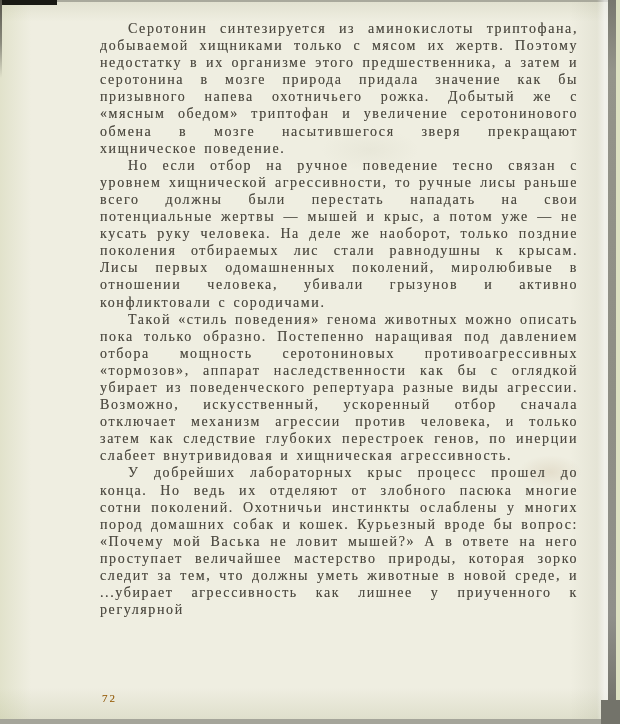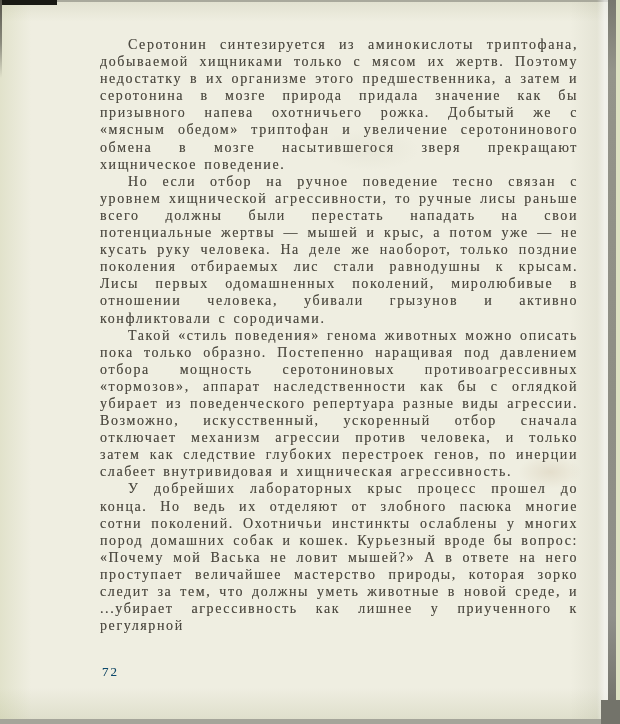--- a/index.html
+++ b/index.html
@@ -40,36 +40,36 @@
   }
   .right-band {
     position: absolute; left: 608px; top: 0; width: 8px; height: 724px;
     background: linear-gradient(180deg, #77776e 0%, #94948a 10%, #8e8e84 55%, #90908a 85%, #6d6d64 100%);
   }
   .right-sliver { position: absolute; left: 616px; top: 0; width: 4px; height: 724px; background: #dde1c2; }
   .edge-bottom-line { position: absolute; left: 0; top: 719px; width: 620px; height: 5px; background: #a5a59a; }
   .bottom-right-block { position: absolute; left: 601px; top: 700px; width: 19px; height: 24px; background: #73736a; }
   
   .text-block {
-    position: absolute; left: 100px; top: 36px; width: 478px;
+    position: absolute; left: 100px; top: 20px; width: 478px;
     color: #4e4b42;
   }
   .text-block p {
     margin: 0;
     font-size: 14px;
     line-height: 17.1px;
     text-align: justify;
     text-indent: 28px;
     letter-spacing: 1.6px;
     word-spacing: 2px;
     text-shadow: 0 0 0.5px rgba(78,75,66,0.55);
   }
   .page-number {
-    position: absolute; left: 102px; top: 664px;
-    font-size: 13px; letter-spacing: 2px; color: #0c4a6e;
+    position: absolute; left: 102px; top: 692px;
+    font-size: 11px; letter-spacing: 2px; color: #a16207;
     text-shadow: 0 0 0.5px rgba(85,83,74,0.5);
   }
 </style>
 </head>
 <body>
 
 <div class="scan-page">
 
   <div class="vignette"></div>
   <div class="smudge-a"></div>

